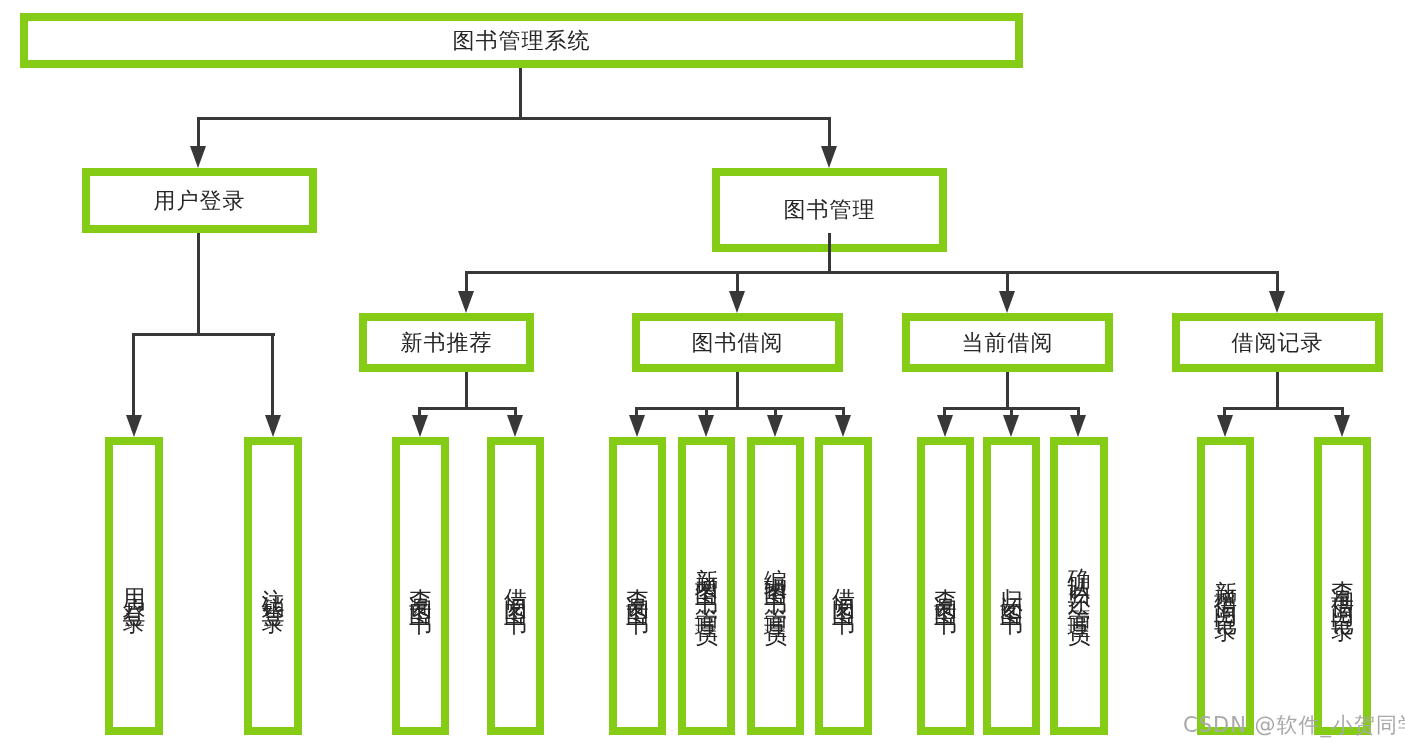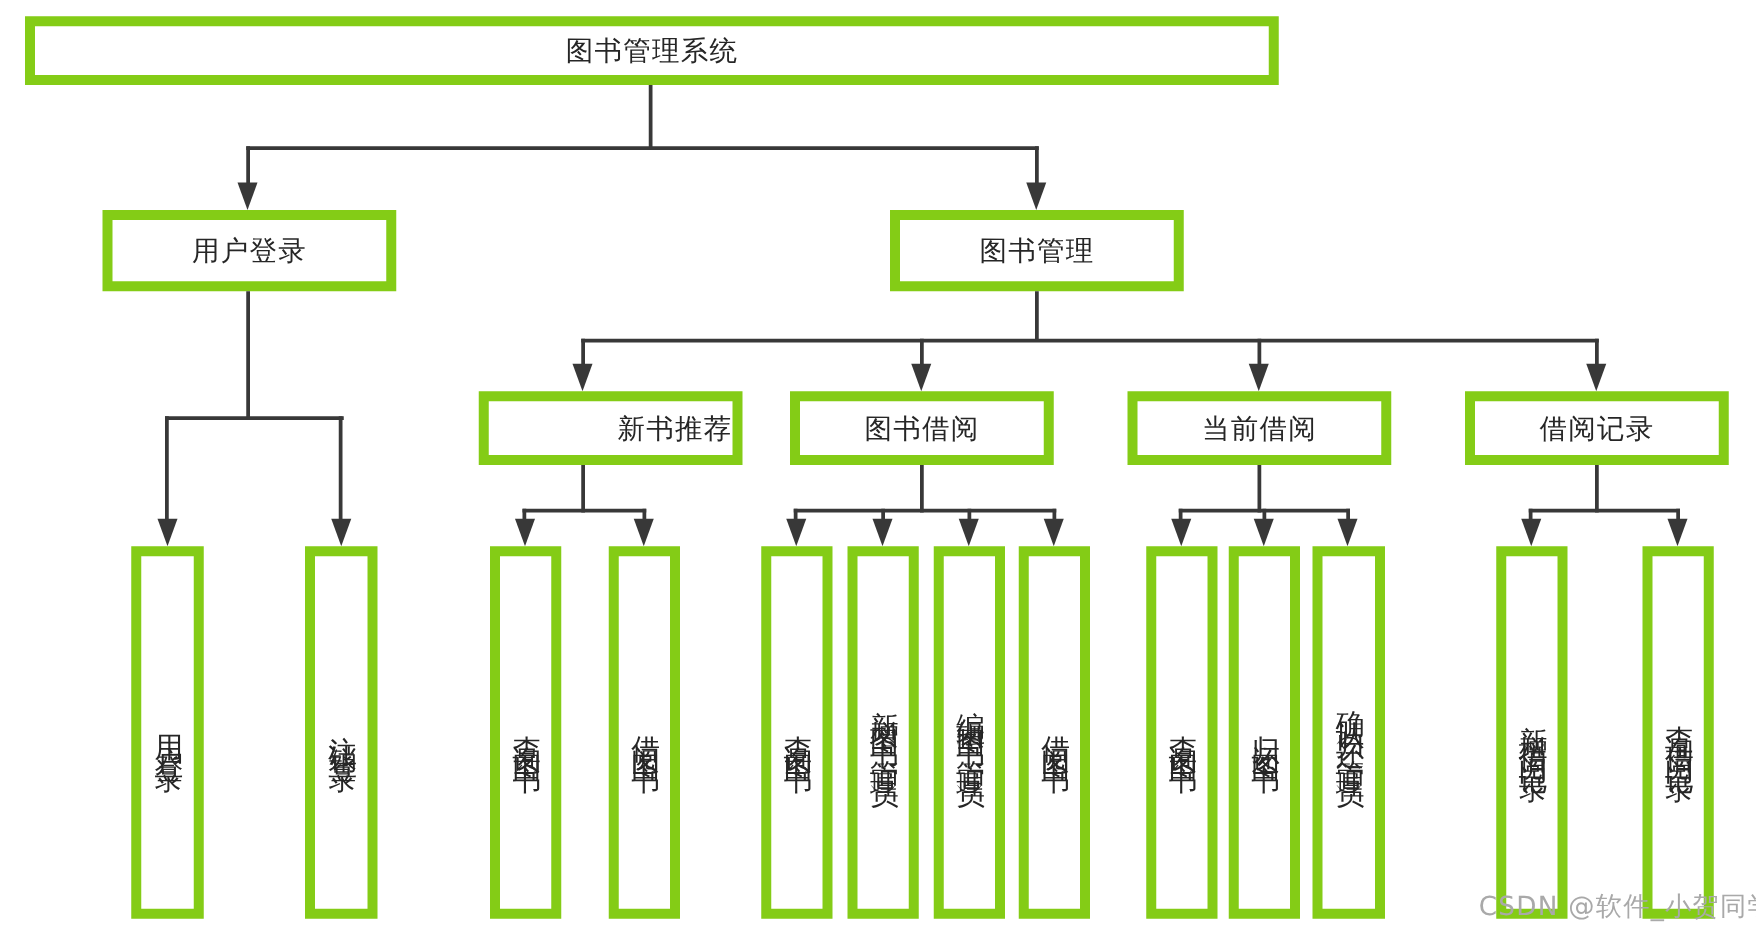--- a/index.html
+++ b/index.html
@@ -55,21 +55,21 @@
   <div class="line" style="left:519px; top:68px;  width:3px;  height:52px;"></div>
   <div class="line" style="left:197px; top:117px; width:634px; height:3px;"></div>
   <div class="line" style="left:197px; top:117px; width:3px;  height:33px;"></div>
   <div class="ah" style="left:190px; top:146px;"></div>
   <div class="line" style="left:828px; top:117px; width:3px;  height:33px;"></div>
   <div class="ah" style="left:821px; top:146px;"></div>
 
   <div class="box h" style="left:82px; top:168px; width:235px; height:65px;">
     <span>用户登录</span>
   </div>
-  <div class="box h" style="left:712px; top:168px; width:235px; height:65px;">
+  <div class="box h" style="left:712px; top:168px; width:235px; height:84px;">
     <span>图书管理</span>
   </div>
 
   <div class="line" style="left:197px; top:233px; width:3px;   height:102px;"></div>
   <div class="line" style="left:132px; top:333px; width:143px; height:3px;"></div>
   <div class="line" style="left:132px; top:333px; width:3px;   height:84px;"></div>
   <div class="ah" style="left:126px; top:415px;"></div>
   <div class="line" style="left:271px; top:333px; width:3px;   height:84px;"></div>
   <div class="ah" style="left:265px; top:415px;"></div>
 
@@ -77,21 +77,21 @@
   <div class="line" style="left:465px; top:271px; width:814px; height:3px;"></div>
   <div class="line" style="left:465px;  top:271px; width:3px; height:23px;"></div>
   <div class="ah" style="left:458px;  top:291px;"></div>
   <div class="line" style="left:736px;  top:271px; width:3px; height:23px;"></div>
   <div class="ah" style="left:729px;  top:291px;"></div>
   <div class="line" style="left:1006px; top:271px; width:3px; height:23px;"></div>
   <div class="ah" style="left:999px;  top:291px;"></div>
   <div class="line" style="left:1276px; top:271px; width:3px; height:23px;"></div>
   <div class="ah" style="left:1269px; top:291px;"></div>
 
-  <div class="box h" style="left:383px; top:313px; width:211px; height:59px;justify-content:flex-end;">
+  <div class="box h" style="left:359px; top:313px; width:175px; height:59px;">
     <span>新书推荐</span>
   </div>
   <div class="box h" style="left:632px; top:313px; width:211px; height:59px;text-align:right;">
     <span>图书借阅</span>
   </div>
   <div class="box h" style="left:902px; top:313px; width:211px; height:59px;">
     <span>当前借阅</span>
   </div>
   <div class="box h" style="left:1172px; top:313px; width:211px; height:59px;">
     <span>借阅记录</span>

